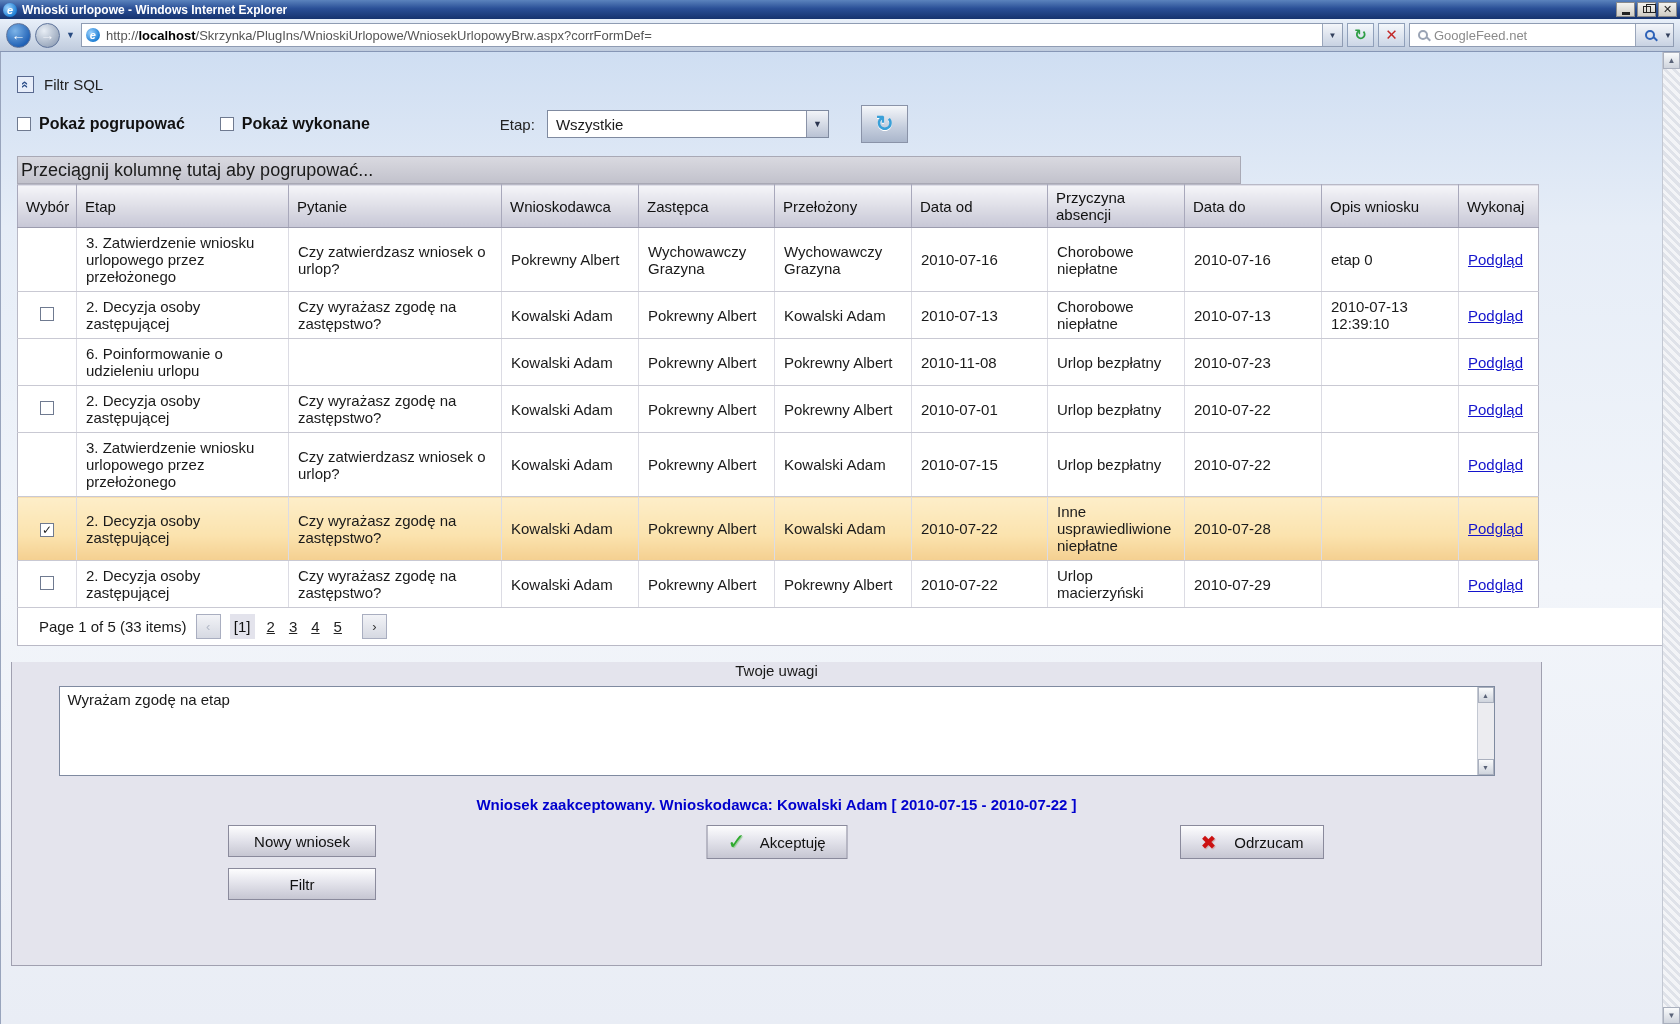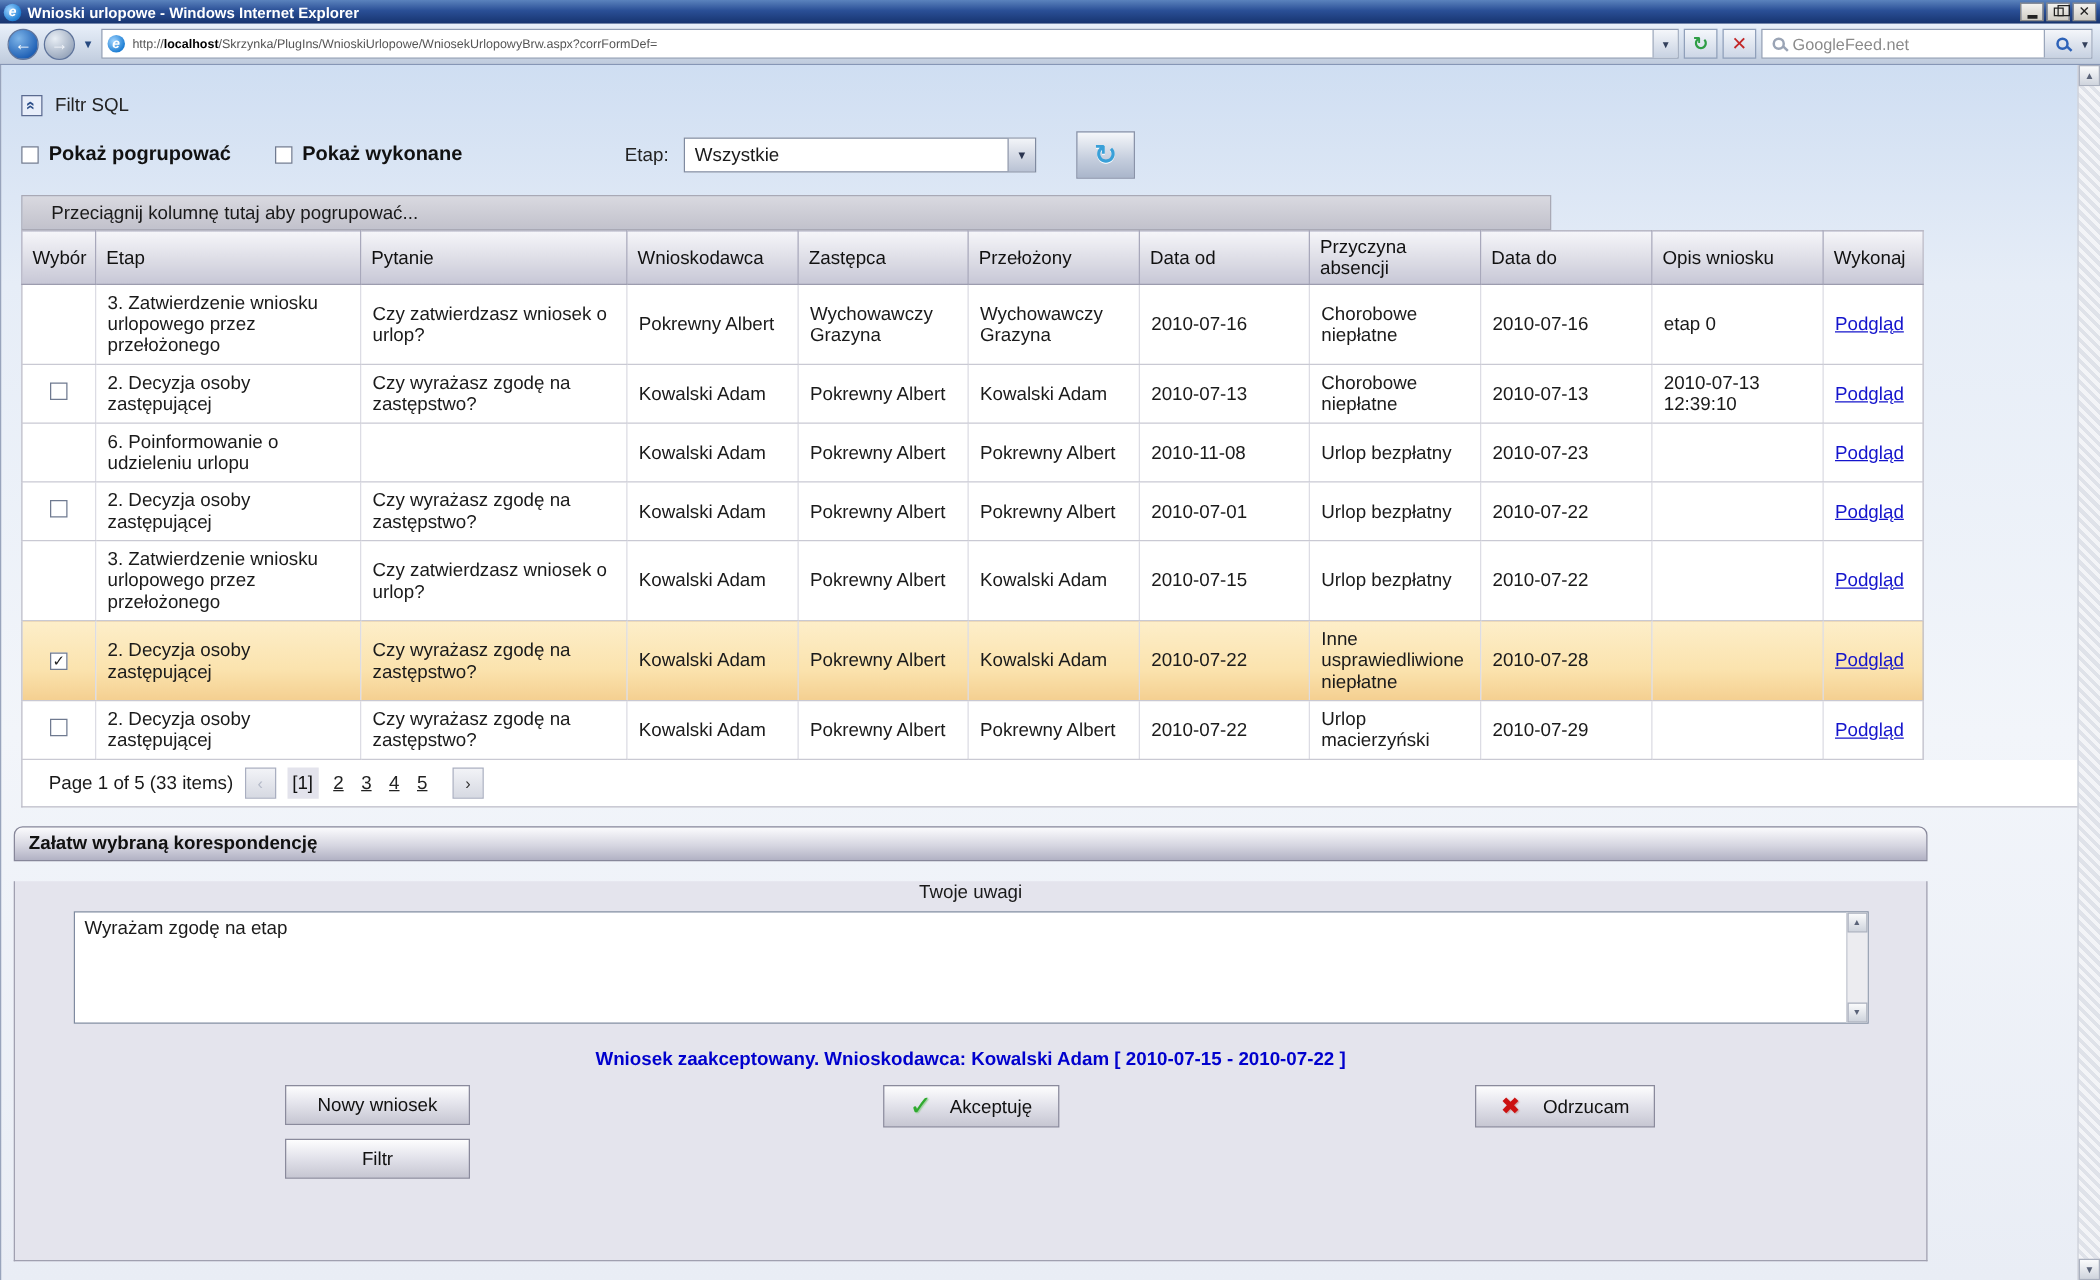--- a/index.html
+++ b/index.html
@@ -25,21 +25,21 @@
   
   .toolbar { height:33px; background:linear-gradient(180deg,#e9f0fa 0%,#d3ddeb 55%,#bfcbdd 100%);
     border-bottom:1px solid #8696b5; display:flex; align-items:center; padding:0 6px; gap:4px; flex:0 0 auto; }
   .nav-circle { width:25px; height:25px; border-radius:50%; display:flex; align-items:center; justify-content:center;
     font-size:14px; font-weight:bold; color:#fff; border:1px solid #5f749b; }
   .nav-back { background:radial-gradient(circle at 35% 30%,#7db4e8,#1e5fb4 75%); }
   .nav-fwd  { background:radial-gradient(circle at 35% 30%,#e8eef5,#9aa8bd 75%); color:#f2f5fa; }
   .nav-chevron { font-size:9px; color:#274a80; margin:0 2px; }
   .addr { flex:1; height:24px; background:#fff; border:1px solid #8f9cb3; display:flex; align-items:center; padding-left:4px; }
   .addr .ie-logo { margin-right:6px; }
-  .addr-text { flex:1; font-size:10px; color:#555; white-space:nowrap; overflow:hidden; }
+  .addr-text { flex:1; font-size:13px; color:#555; white-space:nowrap; overflow:hidden; }
   .addr-text .host { color:#000; font-weight:bold; }
   .addr-drop { width:20px; height:22px; background:linear-gradient(180deg,#f4f6fa,#c8d2e2); border-left:1px solid #9aa6bb;
     display:flex; align-items:center; justify-content:center; font-size:8px; color:#33405c; }
   .tool-btn { width:27px; height:24px; background:linear-gradient(180deg,#f4f7fb,#ccd6e6); border:1px solid #90a0ba;
     display:flex; align-items:center; justify-content:center; font-size:15px; }
   .refresh-glyph { color:#2e9e45; font-weight:bold; }
   .stop-glyph { color:#c22727; font-weight:bold; }
   .searchbox { width:265px; height:24px; background:#fff; border:1px solid #8f9cb3; display:flex; align-items:center; }
   .mag { width:10px; height:10px; border:2px solid #9aa4b5; border-radius:50%; position:relative; margin:0 6px 0 8px; flex:0 0 auto; }
   .mag::after { content:""; position:absolute; width:5px; height:2px; background:#9aa4b5; transform:rotate(45deg); right:-5px; bottom:-2px; }
@@ -75,22 +75,22 @@
   .etap-label { font-size:15px; color:#222; margin-left:130px; }
   .select { width:282px; height:28px; background:#fff; border:1px solid #7f8aa0; margin-left:12px; display:flex; align-items:center; }
   .select-value { flex:1; padding-left:8px; font-size:15px; }
   .select-btn { width:22px; height:26px; background:linear-gradient(180deg,#f2f4f8,#b9c2d4); border-left:1px solid #8a93a8;
     display:flex; align-items:center; justify-content:center; font-size:9px; color:#2b3550; }
   .sync-btn { width:47px; height:38px; margin-left:32px; border:1px solid #8a93a8;
     background:linear-gradient(180deg,#f5f7fa,#c4cddd 60%,#aab6cb); display:flex; align-items:center; justify-content:center; }
   .sync-glyph { font-size:22px; font-weight:bold; color:#3aa0d8; text-shadow:0 1px 0 #fff; }
 
   
-  .group-bar { margin-top:13px; width:1224px; height:28px; line-height:27px; padding-left:23px;
-    background:linear-gradient(180deg,#d9d9e0,#c2c2cc); border:1px solid #a9a9b5; font-size:15px; color:#1a1a1a; }
+  .group-bar { margin-top:13px; width:1224px; height:28px; line-height:27px; padding-left:3px;
+    background:linear-gradient(180deg,#d9d9e0,#c2c2cc); border:1px solid #a9a9b5; font-size:18px; color:#1a1a1a; }
   table.grid { width:1521px; border-collapse:collapse; table-layout:fixed; background:#fff; }
   table.grid th { background:linear-gradient(180deg,#f5f5f9 0%,#dcdce5 55%,#c7c7d6 100%);
     border-right:1px solid #a8a8bb; border-bottom:1px solid #9c9cae; border-top:1px solid #b9b9c6;
     font-weight:normal; text-align:left; padding:4px 8px; height:27px; font-size:15px; color:#111; }
   table.grid th:first-child { border-left:1px solid #a8a8bb; }
   table.grid td { border-right:1px solid #dcdce4; border-bottom:1px solid #c9c9d3; padding:6px 9px;
     vertical-align:middle; font-size:15px; background:#fff; }
   table.grid td:first-child { border-left:1px solid #b9b9c6; text-align:center; }
   table.grid td:last-child, table.grid th:last-child { border-right:1px solid #b9b9c6; }
   tr.hl td { background:linear-gradient(180deg,#fdeec9 0%,#fbe3ae 60%,#f4cf90 100%); }
@@ -332,21 +332,20 @@
 
       <div class="pager">
         <span>Page 1 of 5 (33 items)</span>
         <span class="pg-btn disabled">‹</span>
         <span class="pg-current">[1]</span>
         <span id="pager-links"><a href="#" class="pg-link" style="margin-right: 8px;">2</a><a href="#" class="pg-link" style="margin-right: 8px;">3</a><a href="#" class="pg-link" style="margin-right: 8px;">4</a><a href="#" class="pg-link" style="margin-right: 8px;">5</a></span>
         <span class="pg-btn">›</span>
       </div>
 
       <div class="panel">
-        <div class="panel-head">Załatw wybraną korespondencję</div>
         <div class="panel-body">
           <div class="uwagi-label">Twoje uwagi</div>
           <div class="memo">
             <div class="memo-text">Wyrażam zgodę na etap</div>
             <div class="memo-scroll">
               <span class="memo-btn up">▲</span>
               <span class="memo-btn down">▼</span>
             </div>
           </div>
           <div class="status-line">Wniosek zaakceptowany. Wnioskodawca: Kowalski Adam [ 2010-07-15 - 2010-07-22 ]</div>

